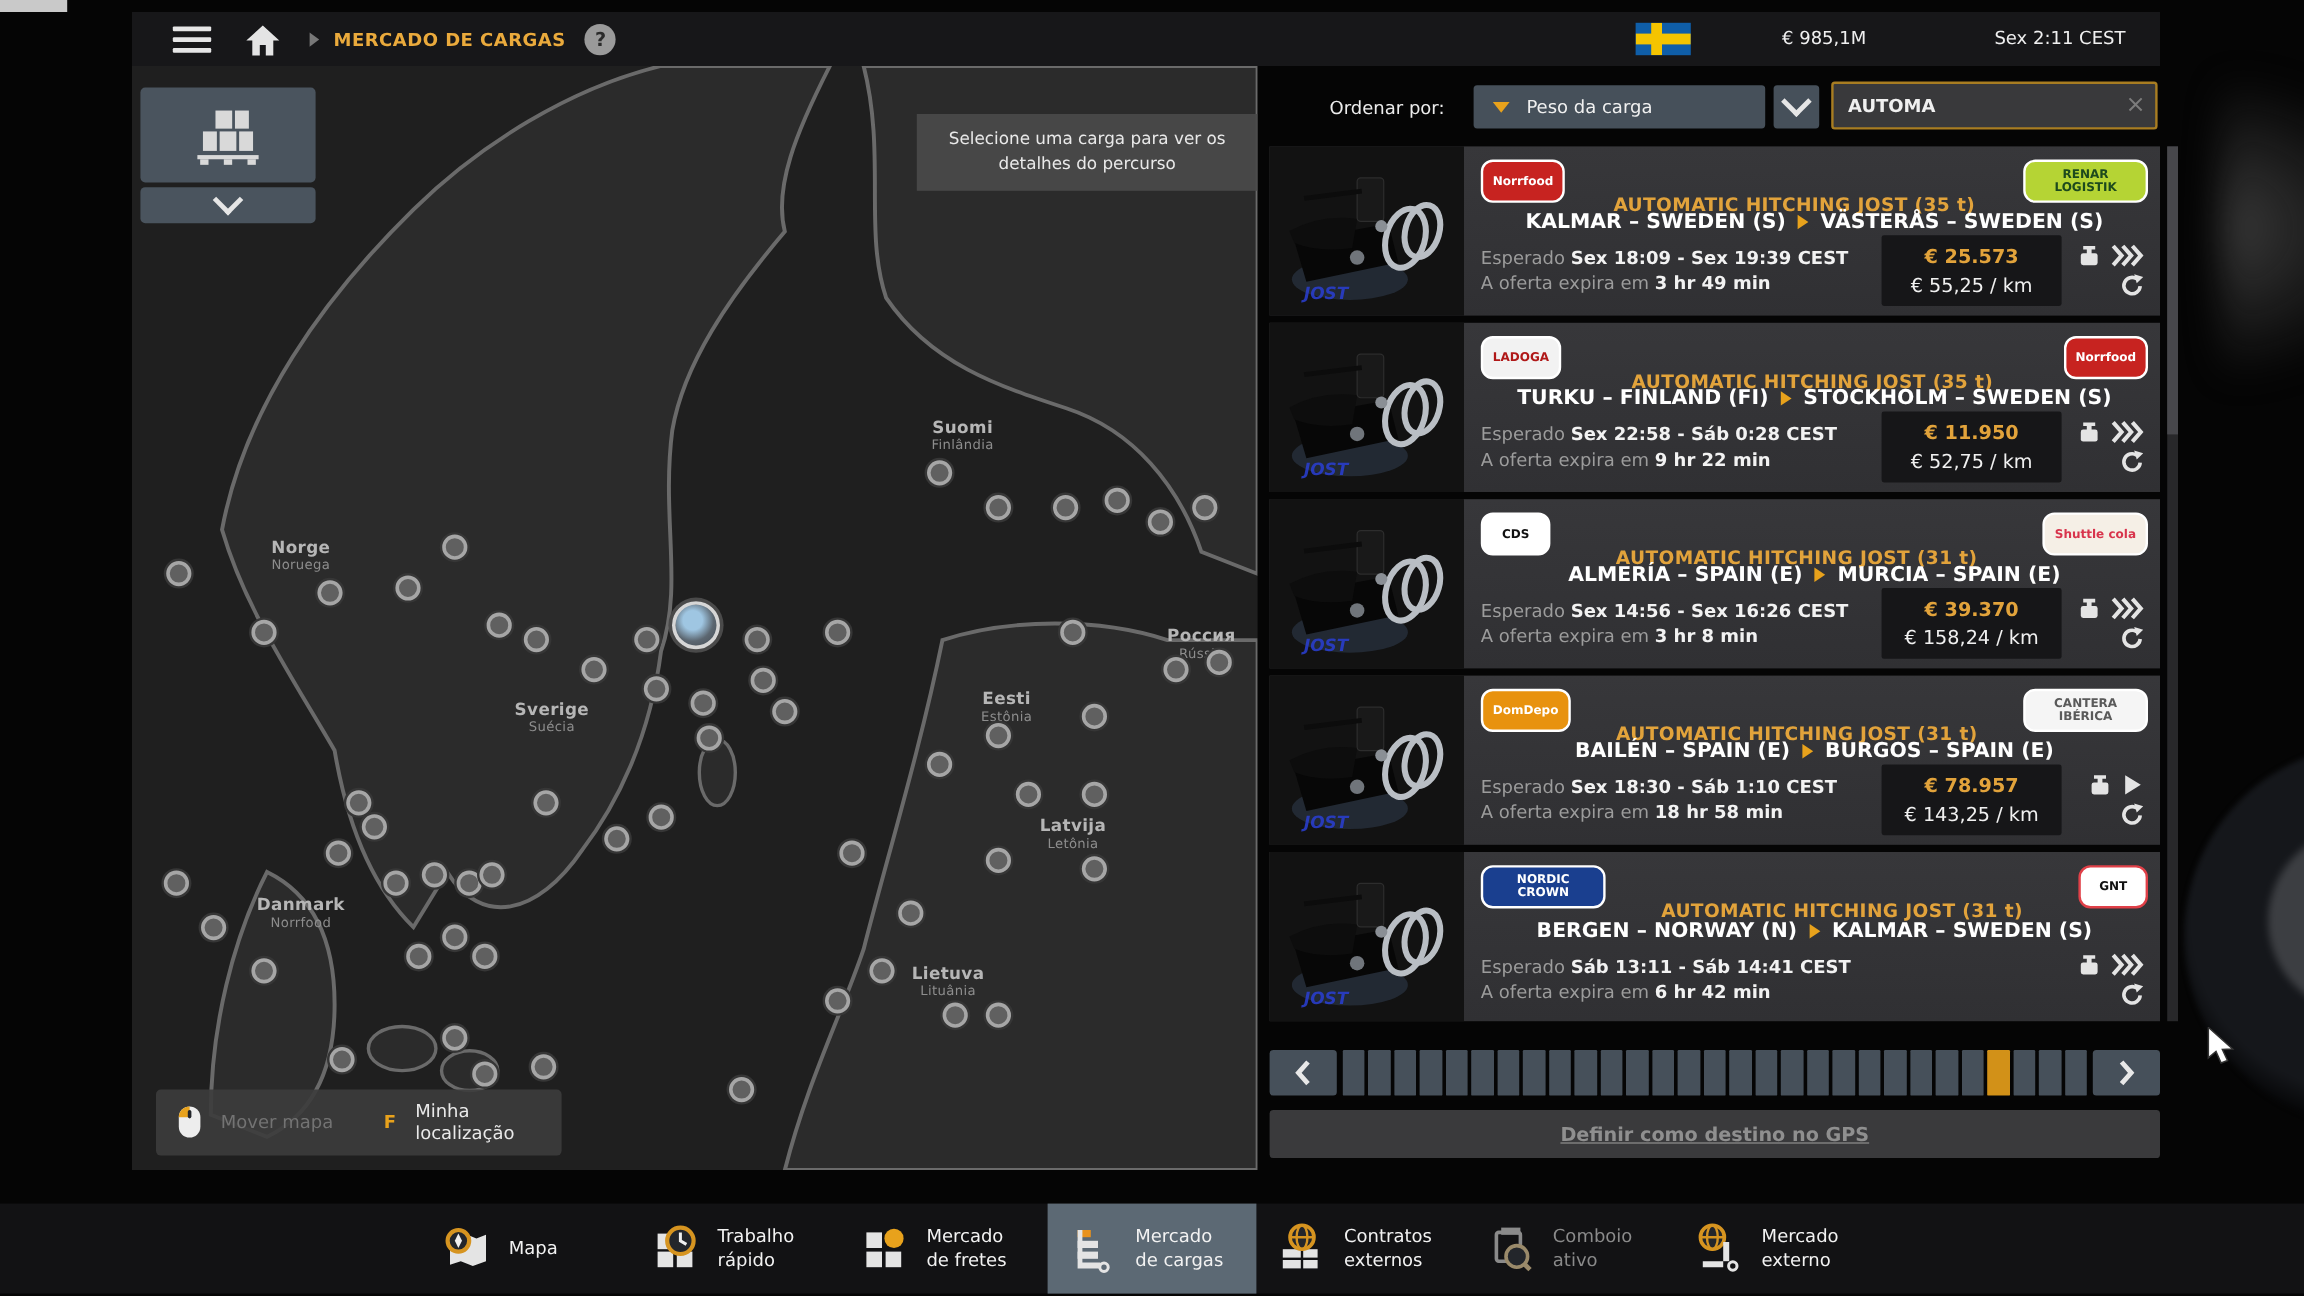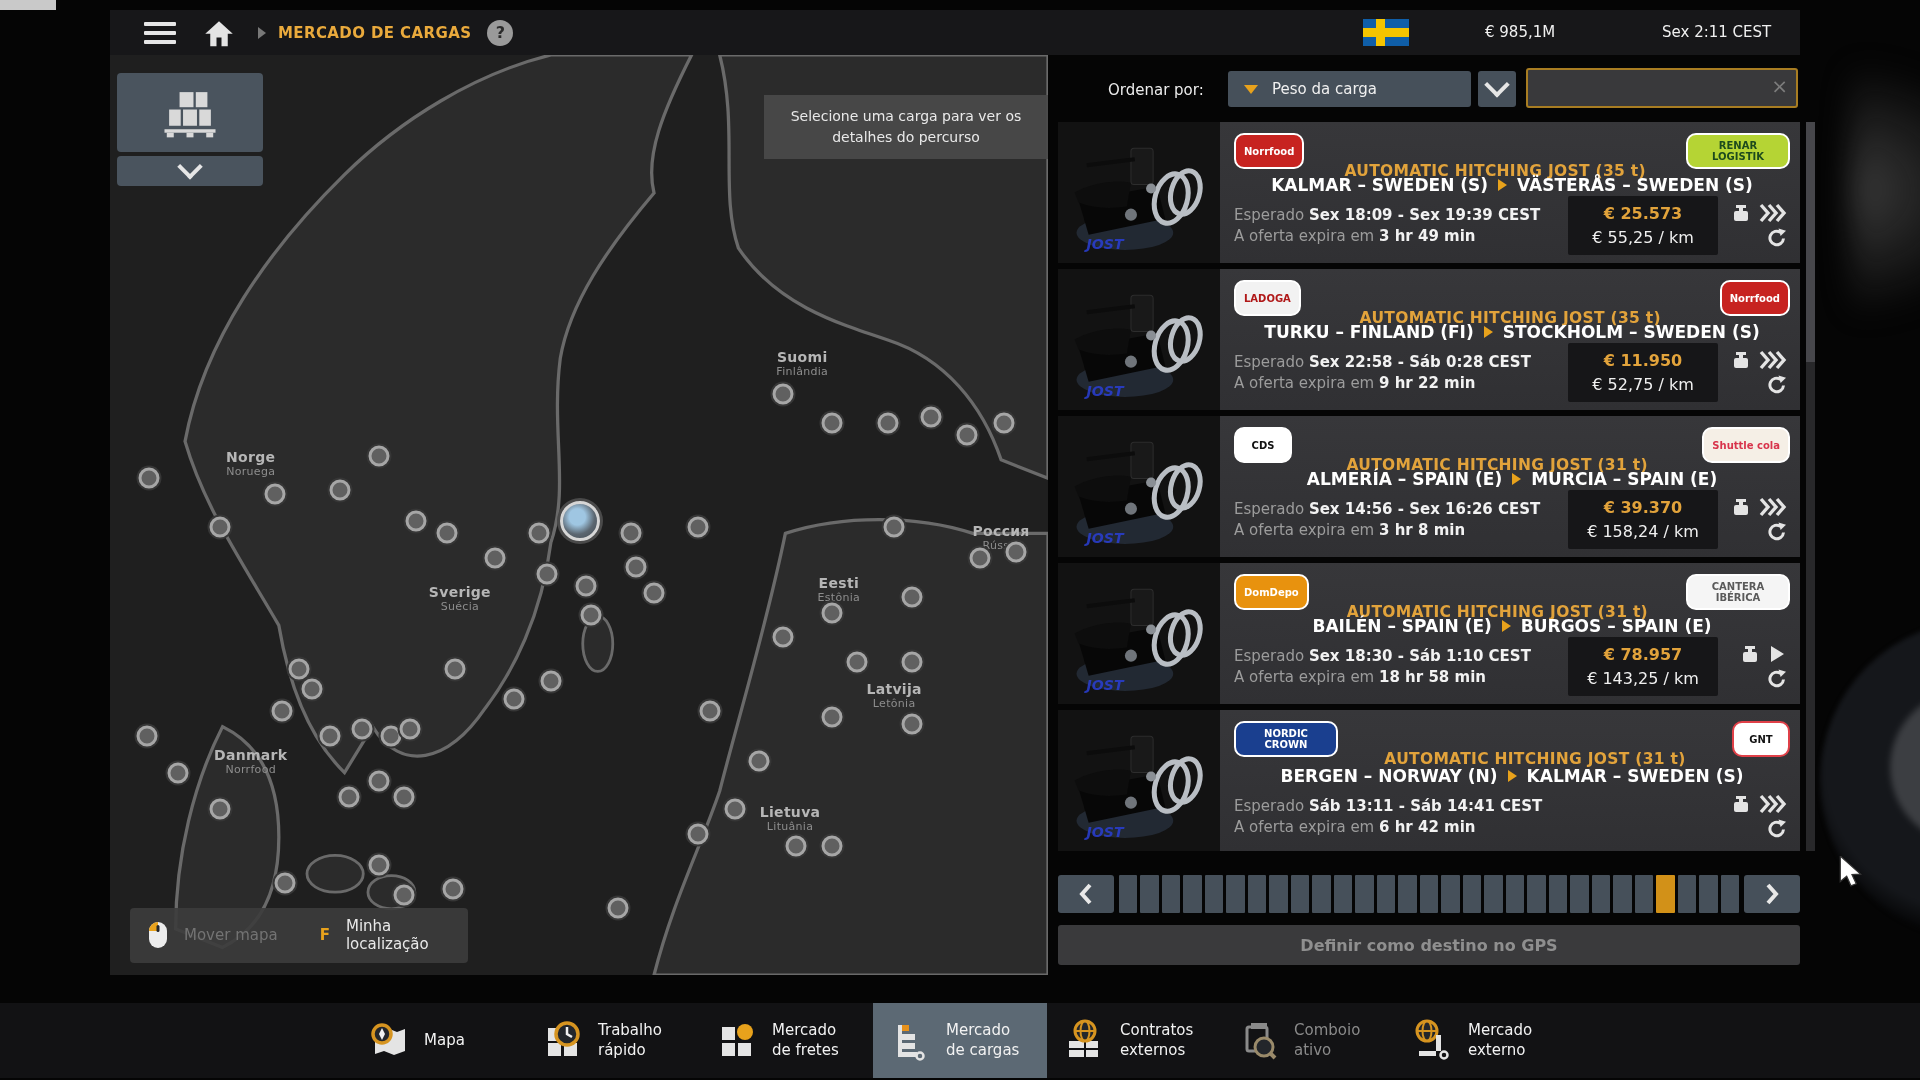--- a/index.html
+++ b/index.html
@@ -88,21 +88,21 @@
 
   .scrollbar{position:absolute;left:1806px;top:122px;width:9px;height:729px;background:#28282a;}
   .scrollbar .thumb-bar{position:absolute;left:0;top:0;width:9px;height:240px;background:#47474b;}
 
   .pagination{position:absolute;left:0;top:820px;width:742px;height:38px;display:flex;gap:5px;}
   .pg-btn{width:56px;flex:none;background:#46505a;border-radius:3px;display:flex;align-items:center;justify-content:center;cursor:pointer;}
   .pg-blocks{flex:1;display:flex;gap:3px;}
   .pg-block{flex:1;background:#46505a;border-radius:1px;cursor:pointer;}
   .pg-block.active{background:#d29118;}
   .gps-btn{position:absolute;left:0;top:870px;width:742px;height:40px;background:#3a3a3c;border-radius:3px;
-           color:#8f8f8f;font-weight:bold;font-size:16px;display:flex;align-items:center;justify-content:center;cursor:pointer;}
+           color:#8f8f8f;font-weight:bold;font-size:16px;display:flex;align-items:center;justify-content:center;cursor:pointer;text-decoration:underline;}
 
   
   .navbar{position:absolute;left:0;top:1003px;width:1920px;height:75px;background:#121214;
           display:flex;align-items:stretch;justify-content:center;}
   .nav-item{display:flex;align-items:center;gap:13px;padding:0 16px;width:142px;cursor:pointer;}
   .nav-item.m-selected{background:#5c6974;}
   .nav-icon{width:44px;height:44px;flex:none;}
   .nav-icon svg{width:44px;height:44px;display:block;}
   .nav-label{font-size:15px;color:#f2f2f2;line-height:1.3;}
   .nav-item.m-disabled .nav-label{color:#8a8a8a;}
@@ -297,20 +297,21 @@
 
     <div class="sort-label">Ordenar por:</div>
     <div class="sort-dd">
       <span class="dd-tri"></span>
       <span class="val">Peso da carga</span>
     </div>
     <div class="sort-chev-btn">
       <span class="chev-down"></span>
     </div>
     <div class="search-box">
+      <input type="text" value="AUTOMA" style="">
       <span class="search-clear">×</span>
     </div>
 
     <div class="rows-wrap">
 
         <div class="cargo-row m-3">
           <div class="thumb">
             <svg viewBox="0 0 160 140">
               <rect width="160" height="140" fill="#121212"></rect>
               <ellipse cx="66" cy="110" rx="48" ry="17" fill="#222933"></ellipse>

